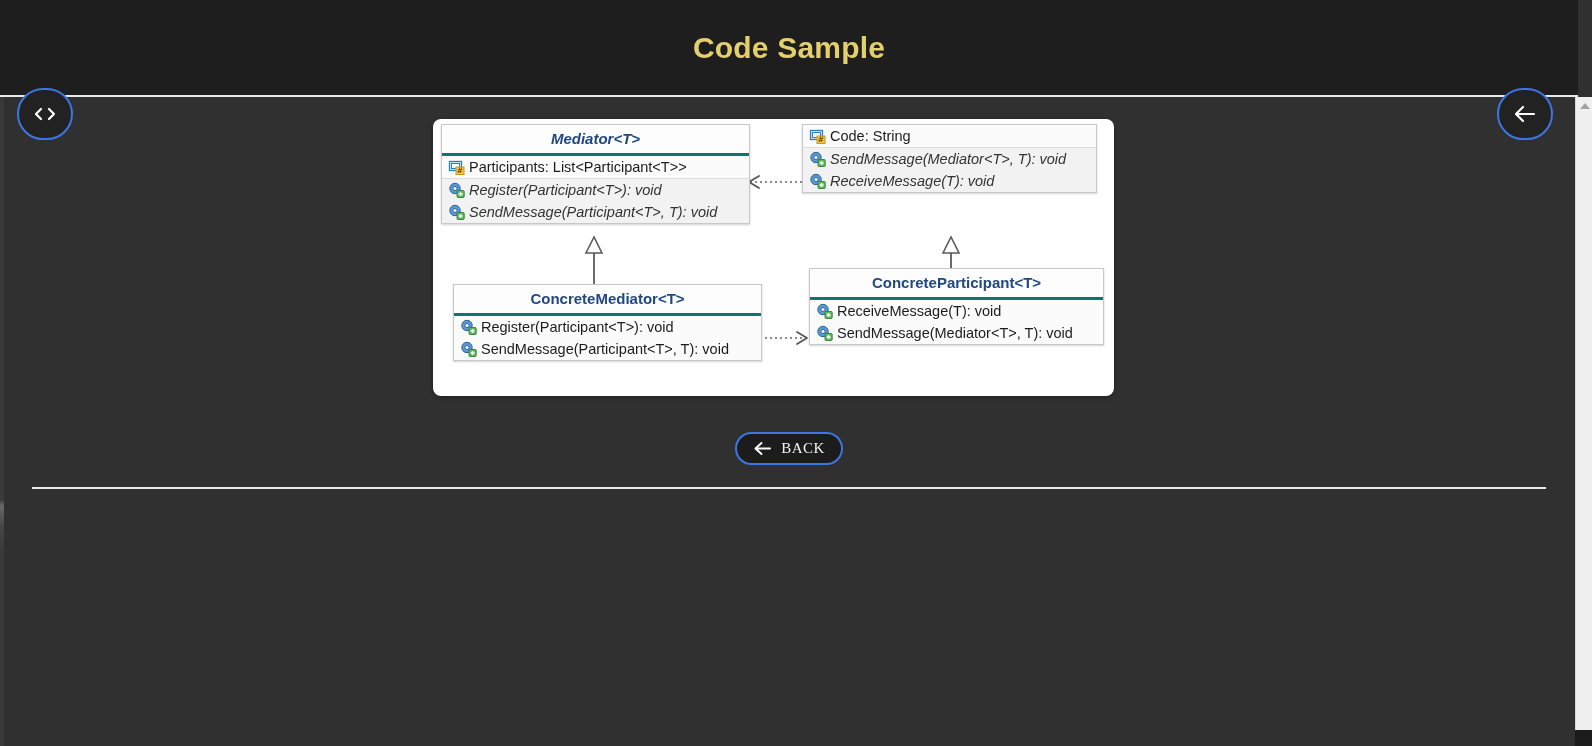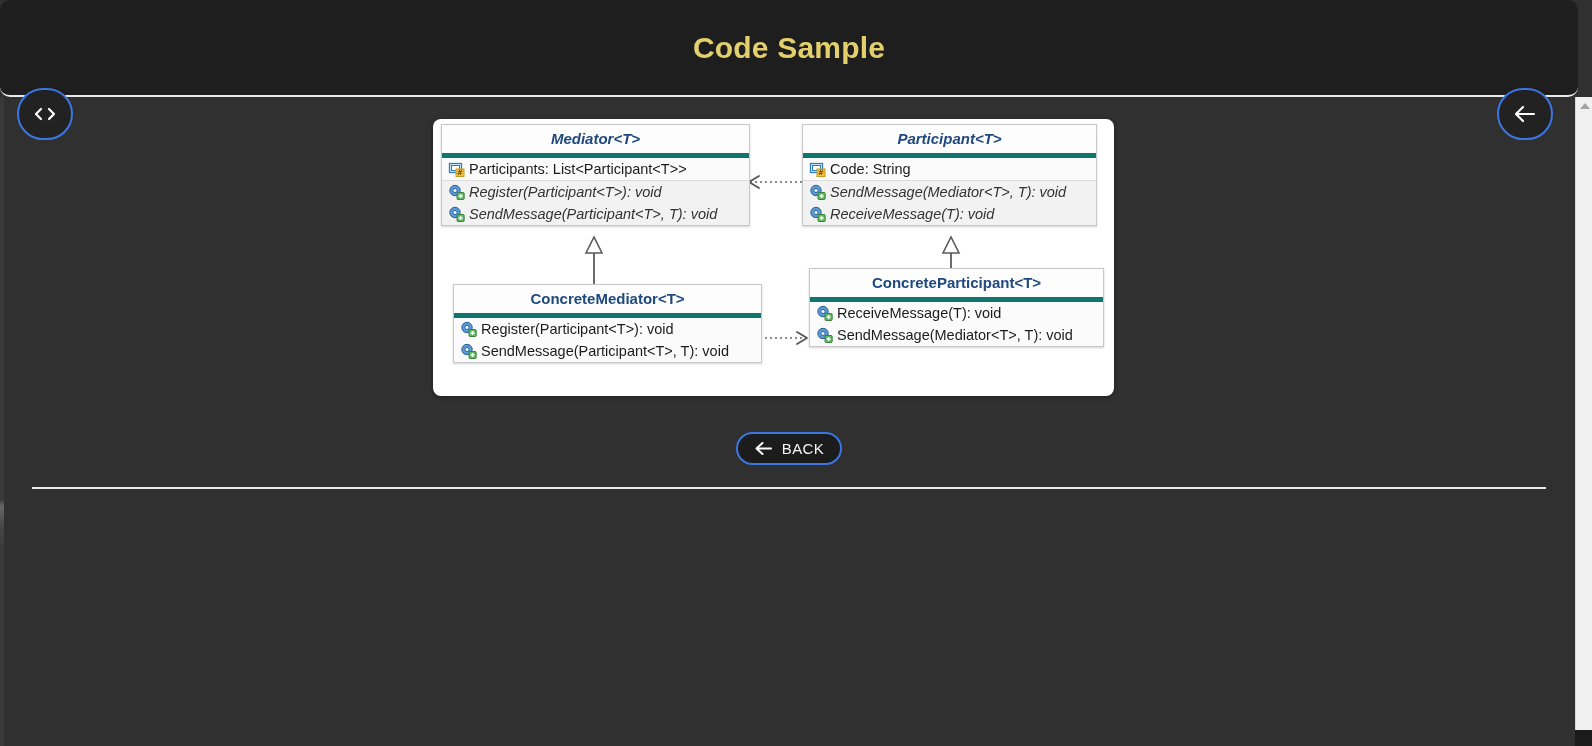--- a/index.html
+++ b/index.html
@@ -24,21 +24,21 @@
     background: linear-gradient(to bottom,#3a3a3a 0%,#3a3a3a 62%,#6e6e6e 63%,#4a4a4a 66%,#3a3a3a 70%,#3a3a3a 100%);
     opacity: .9;
   }
 
   
   .header {
     position: absolute; left: 0; top: 0;
     width: 1578px; height: 97px;
     background: #1e1e1e;
     border-bottom: 2px solid #e9e9e9;
-    display: flex; align-items: center; justify-content: center; border-radius: 10px;
+    display: flex; align-items: center; justify-content: center;
   }
   .header-title {
     font-size: 30px;
     font-weight: bold;
     color: #e3cf6c;
     letter-spacing: .2px;
   }
 
   
   .fab {
@@ -74,21 +74,21 @@
     box-shadow: 0 1px 2px rgba(0,0,0,.18);
     z-index: 3;
   }
   .uml-title {
     text-align: center;
     color: #21497f;
     font-size: 15px;
     font-weight: bold;
     padding: 5px 6px 6px 6px;
     background: #fdfdfd;
-    border-bottom: 5px solid #0f766e;
+    border-bottom: 3px solid #0f766e;
     white-space: nowrap;
   }
   .uml-title.abstract { font-style: italic; }
   .uml-section {
     background: #f2f2f2;
     border-top: 1px solid #dcdcdc;
   }
   .uml-section.fields { background: #fbfbfb; border-top: none; }
   .uml-row {
     display: flex; align-items: center;
@@ -102,21 +102,21 @@
 
   
   .ico { flex: 0 0 auto; width: 17px; height: 16px; position: relative; }
 
   
   .conn { position: absolute; z-index: 1; }
 
   
   .actions {
     position: absolute; left: 0; top: 432px; width: 1578px;
-    display: flex; align-items: center; justify-content: center; gap: 12px;
+    display: flex; align-items: center; justify-content: center; gap: 12px; font-family: Liberation Serif, serif;
   }
   .btn {
     display: inline-flex; align-items: center; gap: 9px;
     height: 33px;
     padding: 0 16px;
     background: #1c1c1c;
     color: #f3f3f3;
     border: 2px solid #3b76e2;
     border-radius: 17px;
     font-size: 15px;
@@ -247,21 +247,20 @@
                 <rect x="9" y="8.5" width="7.2" height="7" rx="1" fill="#5fbb5f" stroke="#2f7d2f" stroke-width=".9"></rect>
                 <path d="M12.6 10v4 M10.6 12h4" stroke="#ffffff" stroke-width="1.4"></path>
               </svg>
             </span>
             <span>SendMessage(Participant&lt;T&gt;, T): void</span>
           </div>
         </div>
       </div>
 
       <div class="uml-box" style="left:369px; top:5px; width:295px;">
-        <div class="uml-title abstract">Participant&lt;T&gt;</div>
         <div class="uml-section fields">
           <div class="uml-row">
             <span class="ico">
               <svg width="17" height="16" viewBox="0 0 17 16">
                 <rect x="1.5" y="2.5" width="12" height="9" fill="#dff0fb" stroke="#2f7fbf" stroke-width="1.3"></rect>
                 <rect x="3.5" y="4.5" width="8" height="5" fill="#ffffff" stroke="#2f7fbf" stroke-width="1"></rect>
                 <rect x="8" y="8" width="8" height="7.5" fill="#f5c342" stroke="#c79b1e" stroke-width="1"></rect>
                 <text x="12" y="14.4" font-size="7.5" font-family="DejaVu Sans, sans-serif" fill="#3a3000" text-anchor="middle">#</text>
               </svg>
             </span>

